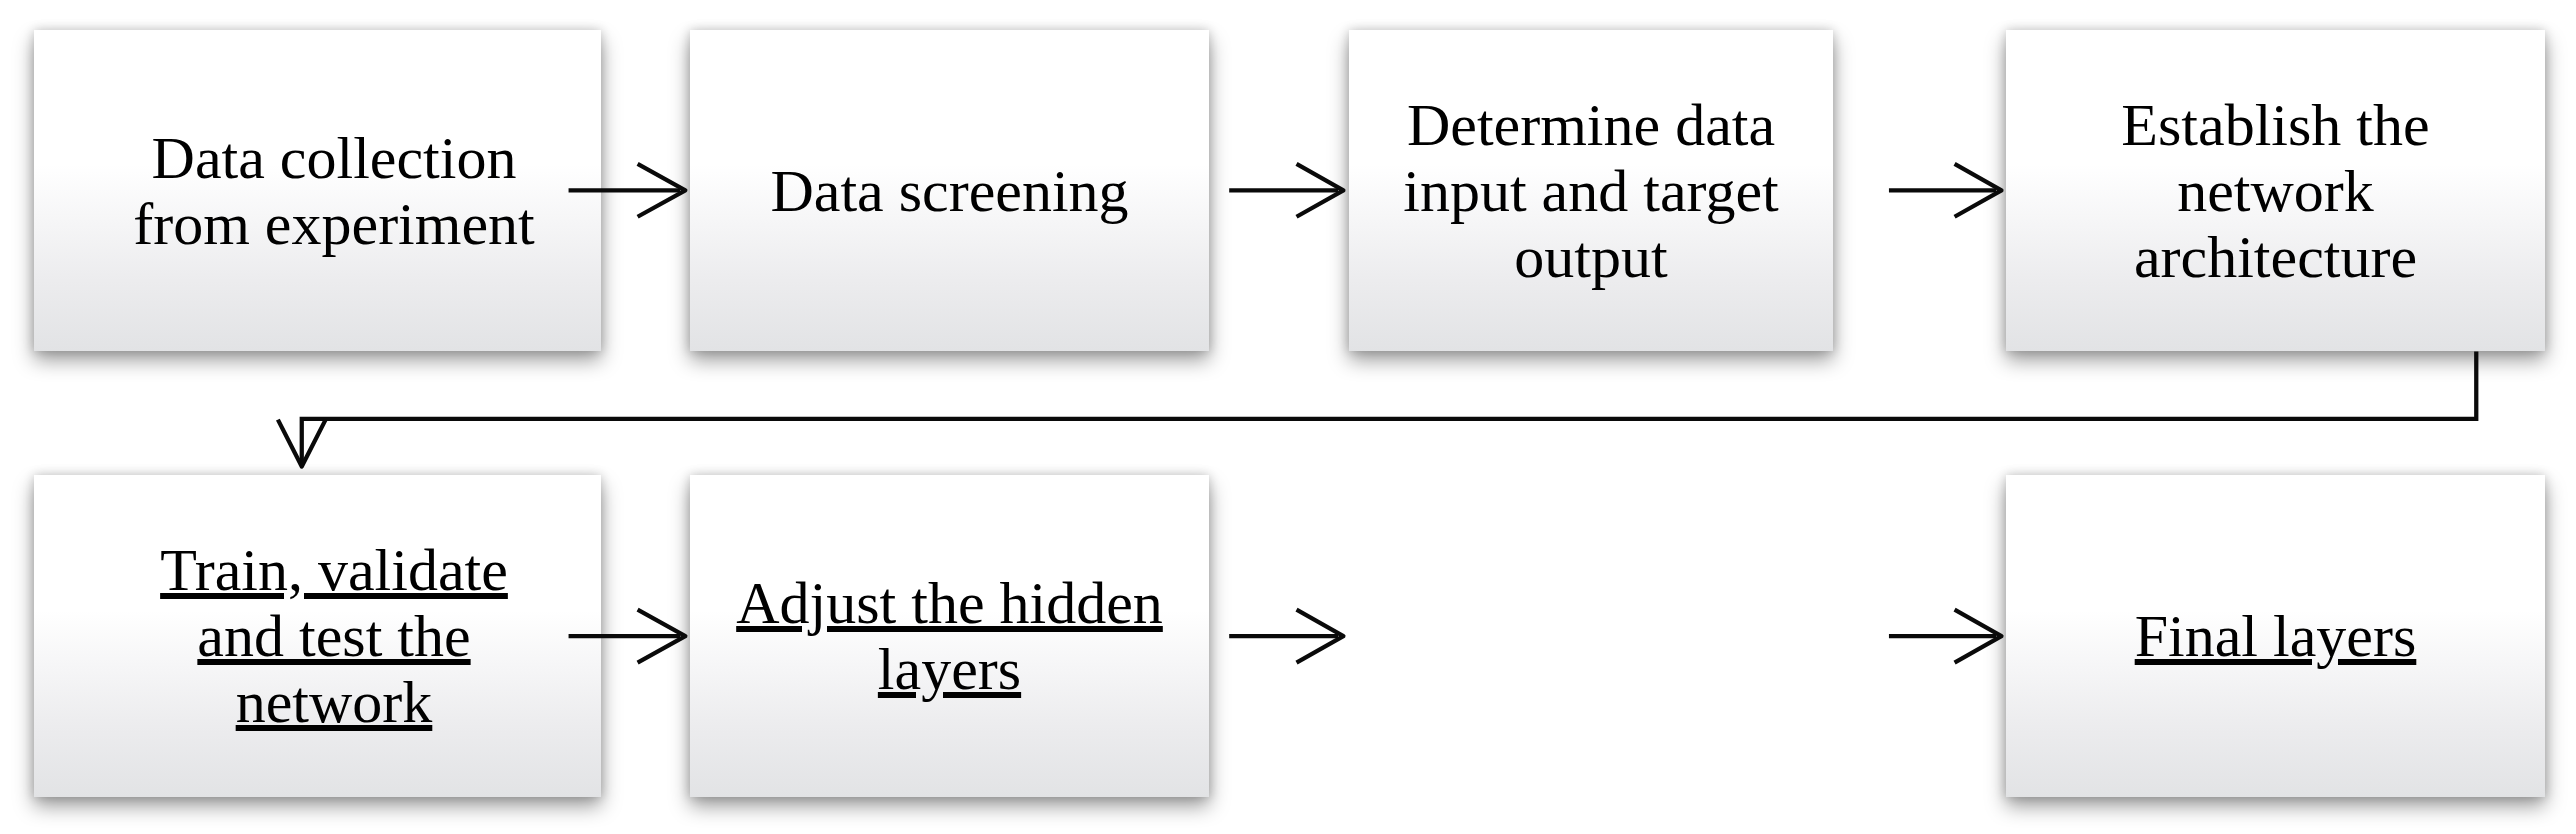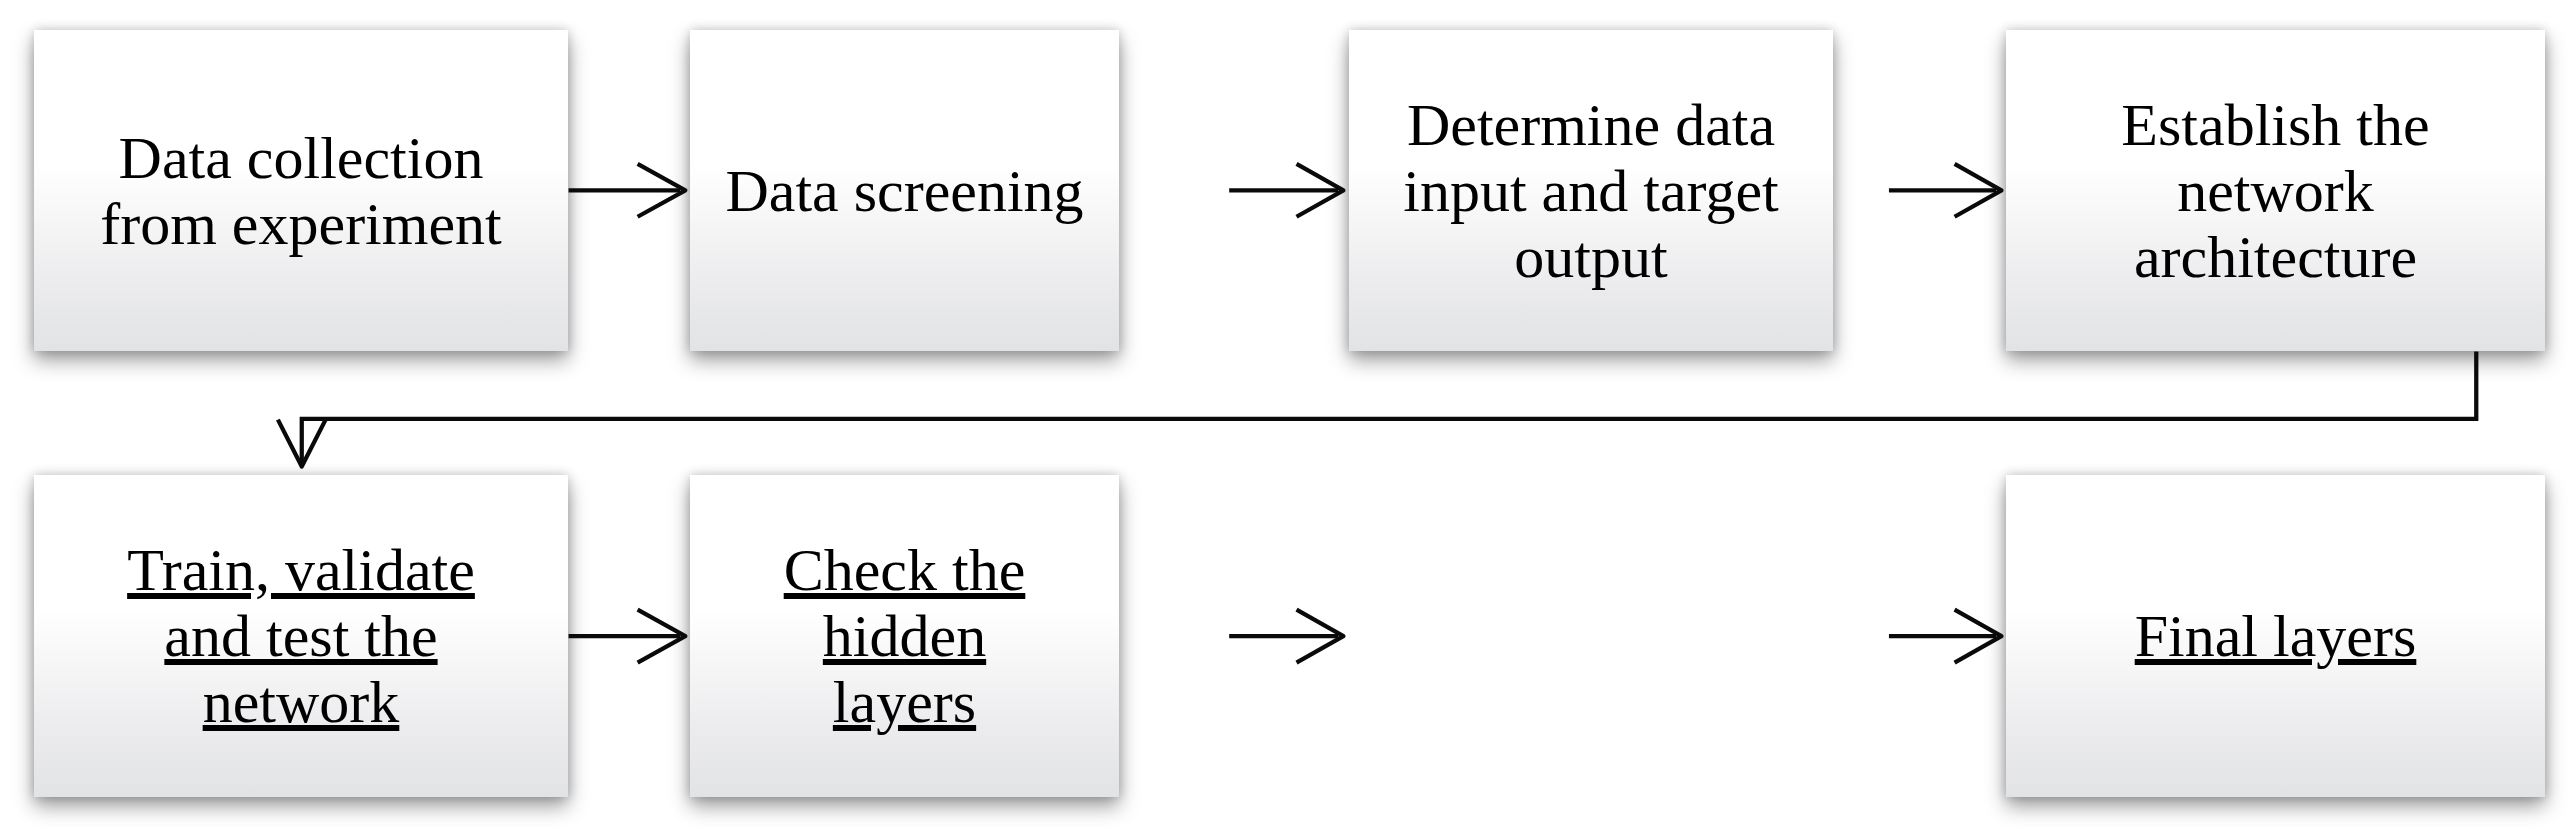--- a/index.html
+++ b/index.html
@@ -13,22 +13,22 @@
     text-align:center;
     color:#000000;
     font-size:60px;
     line-height:66px;
     background:linear-gradient(180deg,#ffffff 0%,#ffffff 42%,#ececee 78%,#e2e3e5 100%);
     box-shadow:0 10.2px 19px rgba(0,0,0,0.38), 0 0 10.2px rgba(0,0,0,0.20);
   }
   .box-label{white-space:pre-line;padding:0 8.5px;}
 
   
-  .c1{left:34px;width:534px;}
-  .c2{left:690px;width:429px;justify-content:center;}
+  .c1{left:34px;width:534px;padding-left:33px;}
+  .c2{left:690px;width:519px;justify-content:center;}
   .c3{left:1349px;width:484px;}
   .c4{left:2006px;width:539px;justify-content:center;}
   
   .r1{top:30px;height:321px;}
   .r2{top:475px;height:322px;text-decoration:underline;}
 
   
   svg.connectors{position:absolute;left:0;top:0;pointer-events:none;}
   .stroke{stroke:#0a0a0a;stroke-width:5;fill:none;}
   .head{stroke:#0a0a0a;stroke-width:5;fill:none;stroke-linejoin:round;}
@@ -55,21 +55,21 @@
 network
 architecture</span>
   </div>
 
   <div class="flow-box r2 c1">
     <span class="box-label">Train, validate
 and test the
 network</span>
   </div>
   <div class="flow-box r2 c2">
-    <span class="box-label">Check the hidden
+    <span class="box-label">Adjust the hidden
 layers</span>
   </div>
   <div class="flow-box r2 c4">
     <span class="box-label">Final layers</span>
   </div>
 
   <svg class="connectors" width="2576" height="835" viewBox="0 0 3022 979">
 
     <g>
       <line class="stroke" x1="667" y1="223" x2="798" y2="223"></line>

